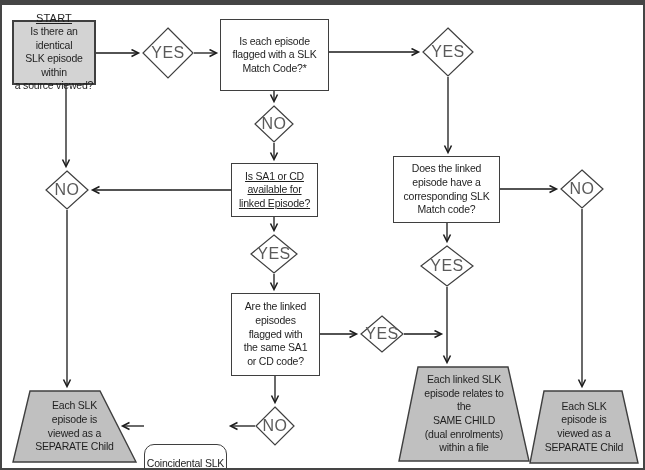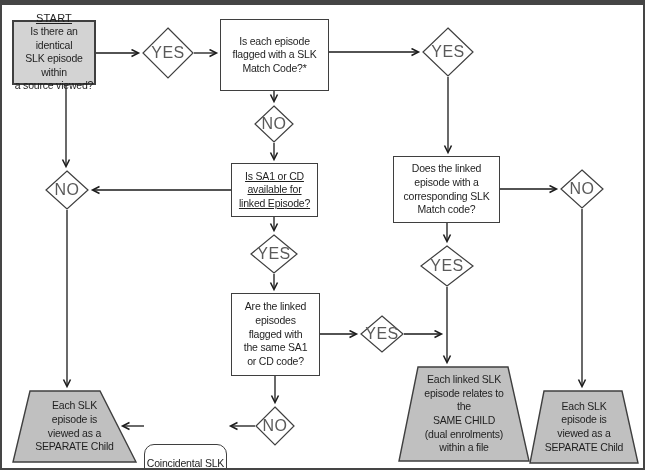--- a/index.html
+++ b/index.html
@@ -69,21 +69,21 @@
   </div>
 
   <div class="node rect" style="left:229px;top:158px;width:87px;height:54px;text-decoration:underline;">
     <div class="txt">Is SA1 or CD
 available for
 linked Episode?</div>
   </div>
 
   <div class="node rect" style="left:391px;top:151px;width:107px;height:67px;">
     <div class="txt">Does the linked
-episode with a
+episode have a
 corresponding SLK
 Match code?</div>
   </div>
 
   <div class="node rect" style="left:229px;top:288px;width:89px;height:83px;justify-content:center;">
     <div class="txt">Are the linked
 episodes
 flagged with
 the same SA1
 or CD code?</div>

